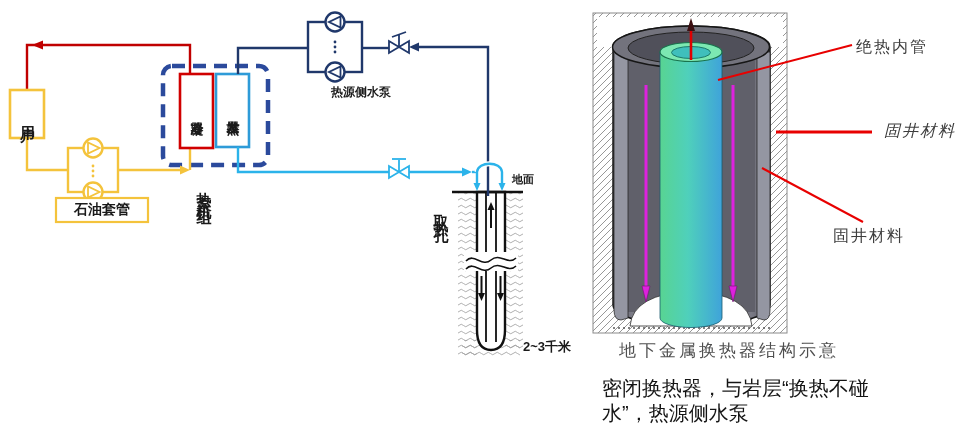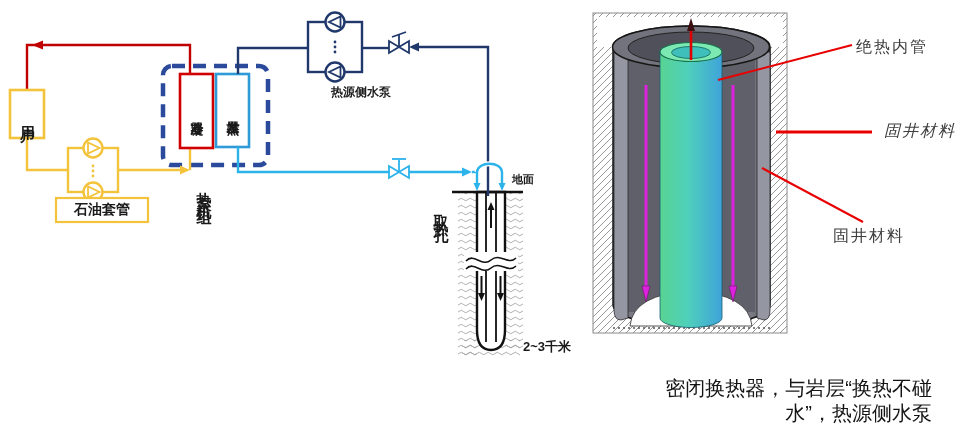--- a/index.html
+++ b/index.html
@@ -19,21 +19,21 @@
   .lbl-srcpump   { left:303px; top:84px;  font-size:12px; font-weight:bold;margin-left:28px;}
   .lbl-ground    { left:512px; top:172px; font-size:11px; font-weight:bold;}
   .lbl-borehole  { left:431px; top:202px; font-size:15px; letter-spacing:7px; font-weight:bold;}
   .lbl-depth     { left:523px; top:338px; font-size:13px; font-weight:bold;}
   .ann { font-family:"Liberation Serif","DejaVu Serif",serif; color:#3d3d3d; font-size:16px; letter-spacing:2px; }
   .lbl-innerpipe { left:856px; top:37px;  }
   .lbl-cement    { left:884px; top:121px;font-style:italic; }
   .lbl-casing    { left:833px; top:226px; }
   .lbl-caption   { left:619px; top:339px; font-family:"Liberation Serif","DejaVu Serif",serif;
                    color:#4f4f4f; font-size:17px; letter-spacing:3px; }
-  .note { left:602px; top:376px; width:330px; font-size:20px; line-height:25px; color:#141414;text-align:right; }
+  .note { left:602px; top:376px; width:330px; font-size:20px; line-height:25px; color:#141414; }
 </style>
 </head>
 <body>
 
 <div class="stage">
 
   <svg class="layer" width="965" height="437" viewBox="0 0 965 437">
     <defs>
       <pattern id="rockwave" width="9" height="7" patternUnits="userSpaceOnUse">
         <path d="M0,3.5 Q2.25,1 4.5,3.5 T9,3.5" fill="none" stroke="#9a9a9a" stroke-width="0.8"></path>
@@ -205,19 +205,20 @@
   <div class="label lbl-hpu vtext">热泵机组</div>
   <div class="label lbl-userpump boxcenter">石油套管</div>
   <div class="label lbl-srcpump">热源侧水泵</div>
   <div class="label lbl-ground">地面</div>
   <div class="label lbl-borehole vtext">取热孔</div>
   <div class="label lbl-depth">2~3千米</div>
 
   <div class="label ann lbl-innerpipe">绝热内管</div>
   <div class="label ann lbl-cement">固井材料</div>
   <div class="label ann lbl-casing">固井材料</div>
+  <div class="label lbl-caption">地下金属换热器结构示意</div>
 
   <div class="label note">
     <div>密闭换热器，与岩层“换热不碰</div>
     <div>水”，热源侧水泵</div>
   </div>
 
 </div>
 
 </body></html>

